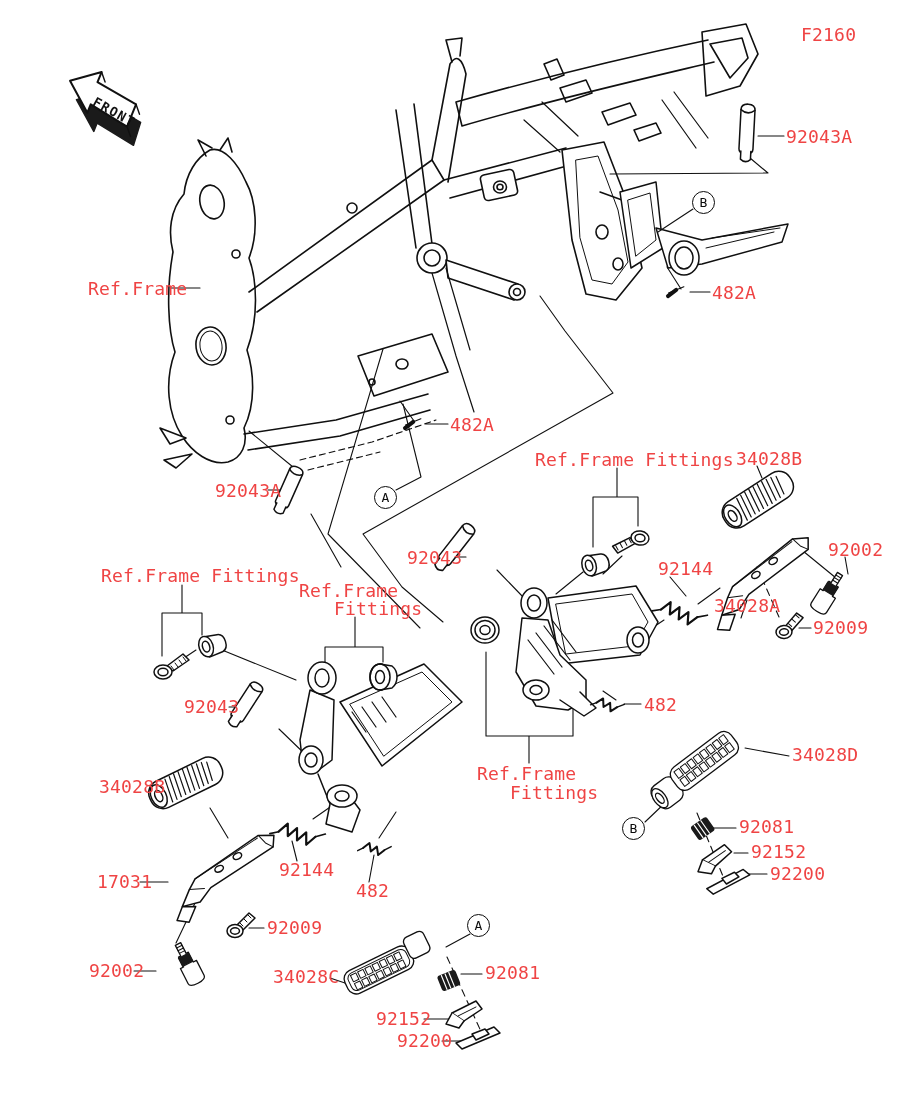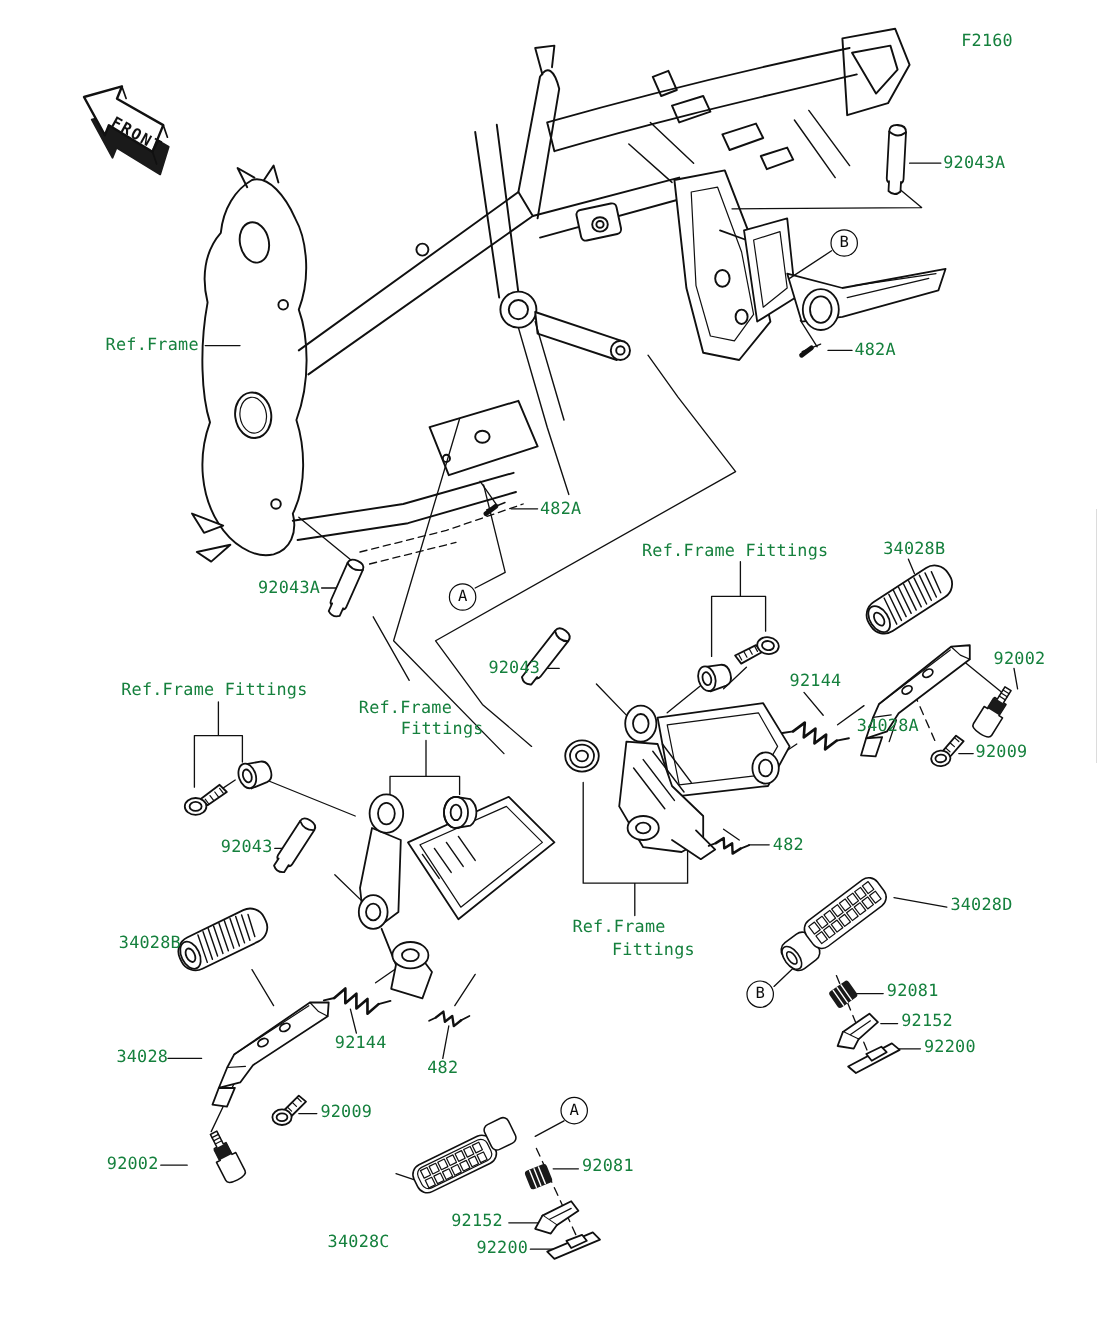--- a/index.html
+++ b/index.html
@@ -1,19 +1,19 @@
 <!DOCTYPE html>
 <html><head>
 <meta charset="utf-8">
 <style>
   html,body{margin:0;padding:0;background:#9a9a9a;}
   .stage{position:relative;width:914px;height:1103px;background:#ffffff;overflow:hidden;
          font-family:"DejaVu Sans Mono",monospace;}
   .stage svg.art{position:absolute;left:0;top:0;width:914px;height:1103px;}
-  .lbl{position:absolute;font-size:14px;line-height:17px;color:#15803d;letter-spacing:.2px;white-space:pre;}
+  .lbl{position:absolute;font-size:18px;line-height:17px;color:#ef4444;letter-spacing:.2px;white-space:pre;}
   .refc{position:absolute;width:23px;height:23px;border:1.5px solid #0b0b0b;border-radius:50%;
         background:#fff;display:flex;align-items:center;justify-content:center;
         font-size:13px;color:#0b0b0b;box-sizing:border-box;}
 </style>
 </head>
 <body>
 
 <div class="stage">
 
 <svg class="art" viewBox="0 0 914 1103" fill="none" stroke="#101010" stroke-width="1.5" stroke-linecap="round" stroke-linejoin="round">
@@ -394,26 +394,26 @@
   <div class="lbl" style="left:714px;top:597px">34028A</div>
   <div class="lbl" style="left:813px;top:619px">92009</div>
   <div class="lbl" style="left:644px;top:696px">482</div>
   <div class="lbl" style="left:477px;top:765px">Ref.Frame</div>
   <div class="lbl" style="left:510px;top:784px">Fittings</div>
   <div class="lbl" style="left:101px;top:567px">Ref.Frame Fittings</div>
   <div class="lbl" style="left:299px;top:582px">Ref.Frame</div>
   <div class="lbl" style="left:334px;top:600px">Fittings</div>
   <div class="lbl" style="left:184px;top:698px">92043</div>
   <div class="lbl" style="left:99px;top:778px">34028B</div>
-  <div class="lbl" style="left:97px;top:873px">34028</div>
+  <div class="lbl" style="left:97px;top:873px">17031</div>
   <div class="lbl" style="left:279px;top:861px">92144</div>
   <div class="lbl" style="left:356px;top:882px">482</div>
   <div class="lbl" style="left:267px;top:919px">92009</div>
   <div class="lbl" style="left:89px;top:962px">92002</div>
-  <div class="lbl" style="left:273px;top:1027px">34028C</div>
+  <div class="lbl" style="left:273px;top:968px">34028C</div>
   <div class="lbl" style="left:485px;top:964px">92081</div>
   <div class="lbl" style="left:376px;top:1010px">92152</div>
   <div class="lbl" style="left:397px;top:1032px">92200</div>
   <div class="lbl" style="left:792px;top:746px">34028D</div>
   <div class="lbl" style="left:739px;top:818px">92081</div>
   <div class="lbl" style="left:751px;top:843px">92152</div>
   <div class="lbl" style="left:770px;top:865px">92200</div>
 
   <div class="refc" style="left:374px;top:486px">A</div>
   <div class="refc" style="left:467px;top:914px">A</div>

